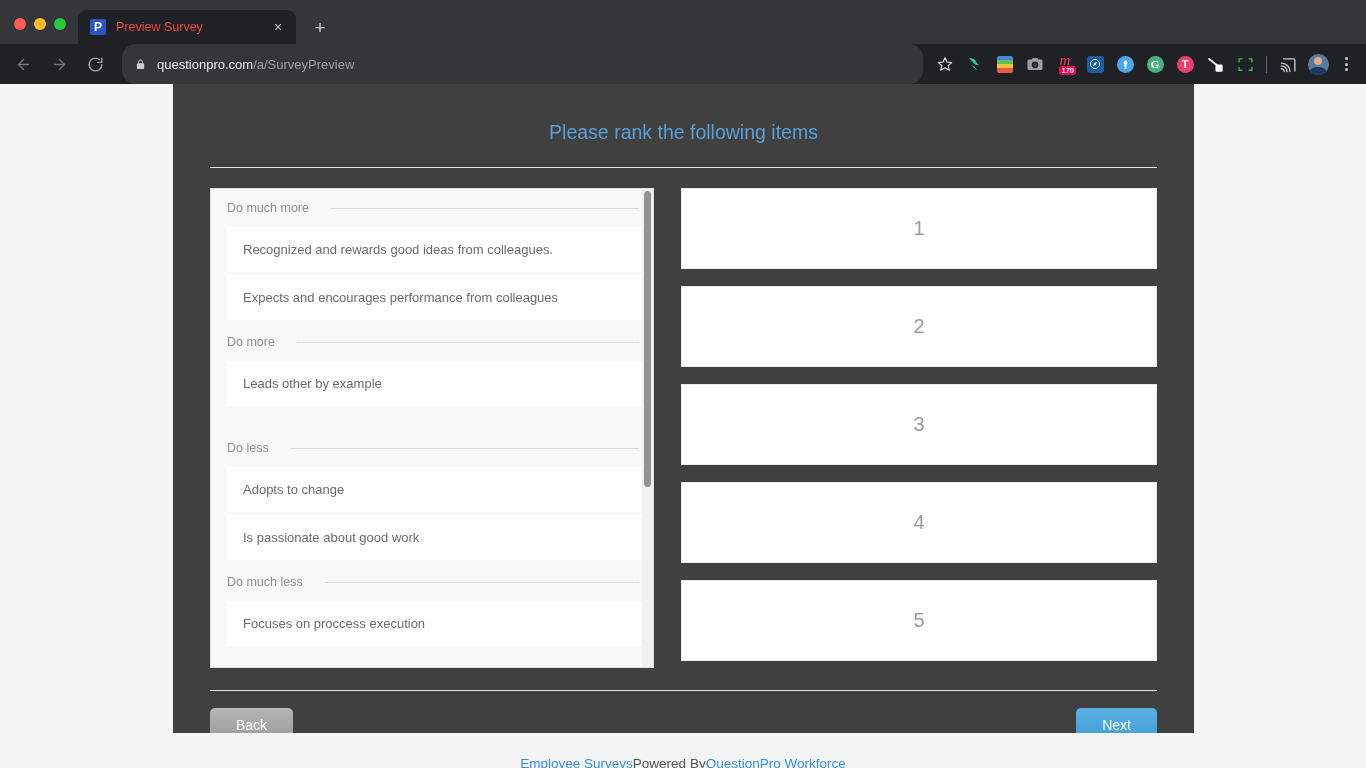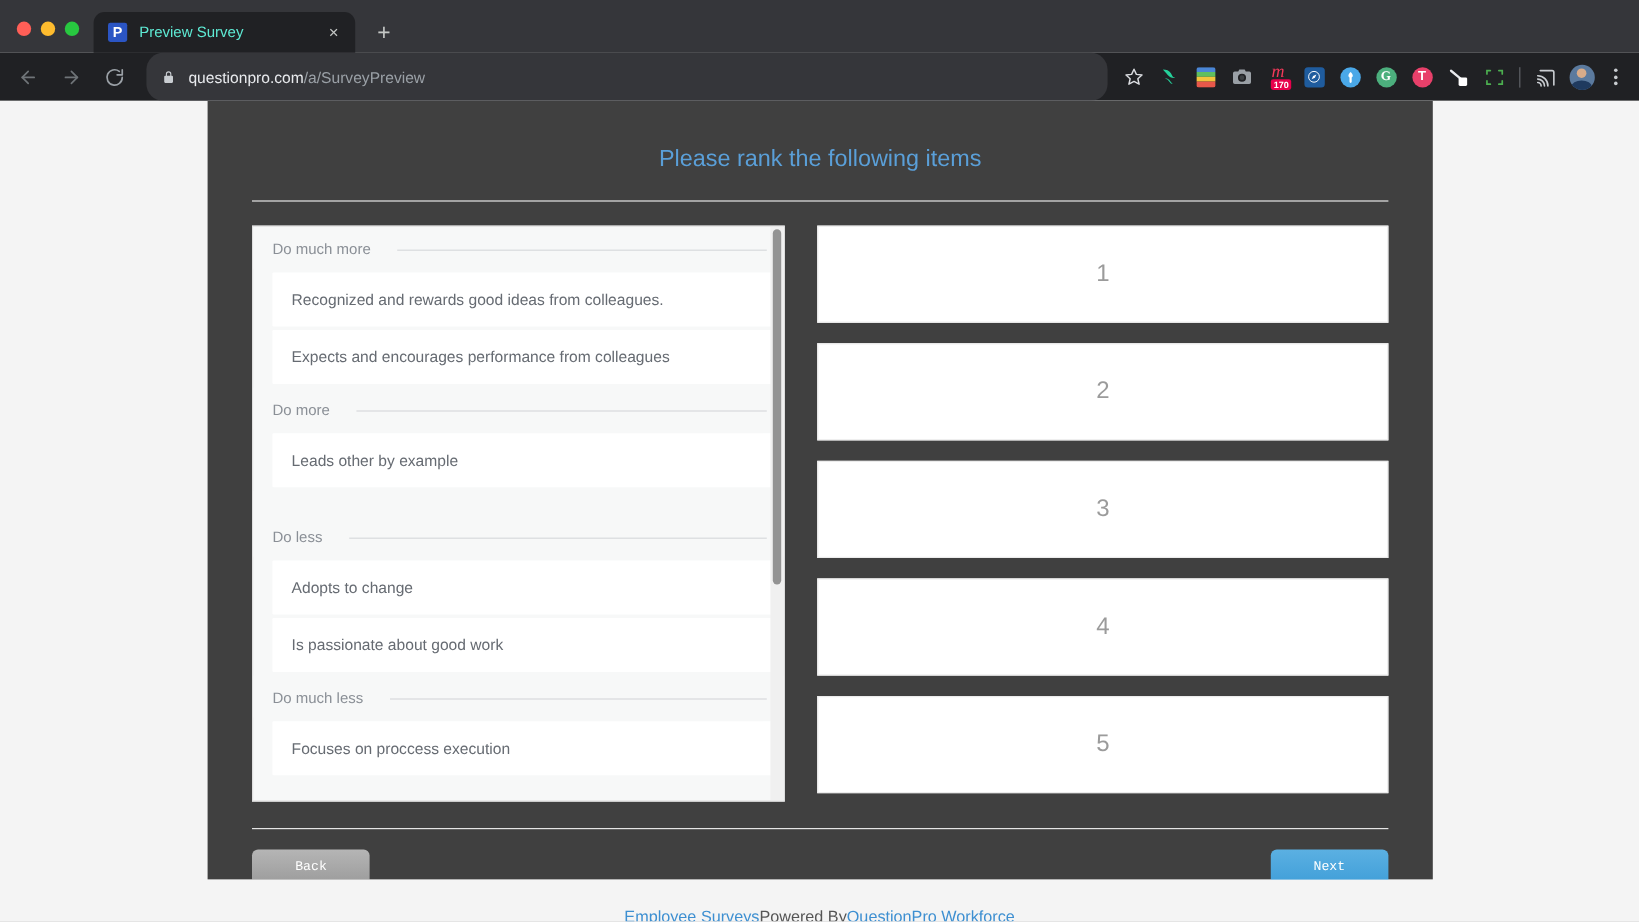--- a/index.html
+++ b/index.html
@@ -37,21 +37,21 @@
   .favicon {
     width: 16px; height: 16px; border-radius: 2px;
     background: #2b55c4;
     color: #fff; font-size: 12px; font-weight: bold;
     display: flex; align-items: center; justify-content: center;
     flex: 0 0 auto;
     font-family: "Liberation Sans", sans-serif;
     line-height: 1;
   }
   .tab-title {
-    color: #5eead4; font-size: 12.5px; margin-left: 10px;
+    color: #ef4444; font-size: 12.5px; margin-left: 10px;
     flex: 1 1 auto; white-space: nowrap; overflow: hidden;
     text-overflow: ellipsis;
   }
   .tab-close {
     width: 18px; height: 18px; flex: 0 0 auto;
     display: flex; align-items: center; justify-content: center;
     color: #c4c7c5; font-size: 14px; line-height: 1;
   }
   .newtab {
     width: 28px; height: 28px; margin-left: 10px; margin-bottom: 3px;
@@ -189,23 +189,23 @@
   .footer-rule {
     height: 1px; background: #e4e4e4;
     margin: 22px 37px 0 37px;
   }
   .nav-row {
     display: flex; justify-content: space-between;
     margin: 17px 37px 0 37px;
   }
   .btn {
     border: none; border-radius: 5px;
-    font-size: 11px; color: #fff;
-    padding: 9px 36px; cursor: pointer;
-    font-family: Liberation Mono, monospace;
+    font-size: 14px; color: #fff;
+    padding: 9px 26px; cursor: pointer;
+    font-family: Liberation Sans, sans-serif;
   }
   .btn-back {
     background: linear-gradient(#b5b5b5, #9a9a9a);
   }
   .btn-next {
     background: linear-gradient(#5bb0e2, #3f9ed8);
   }
 
   .page-footer {
     position: absolute; left: 0; right: 0; top: 649px;

